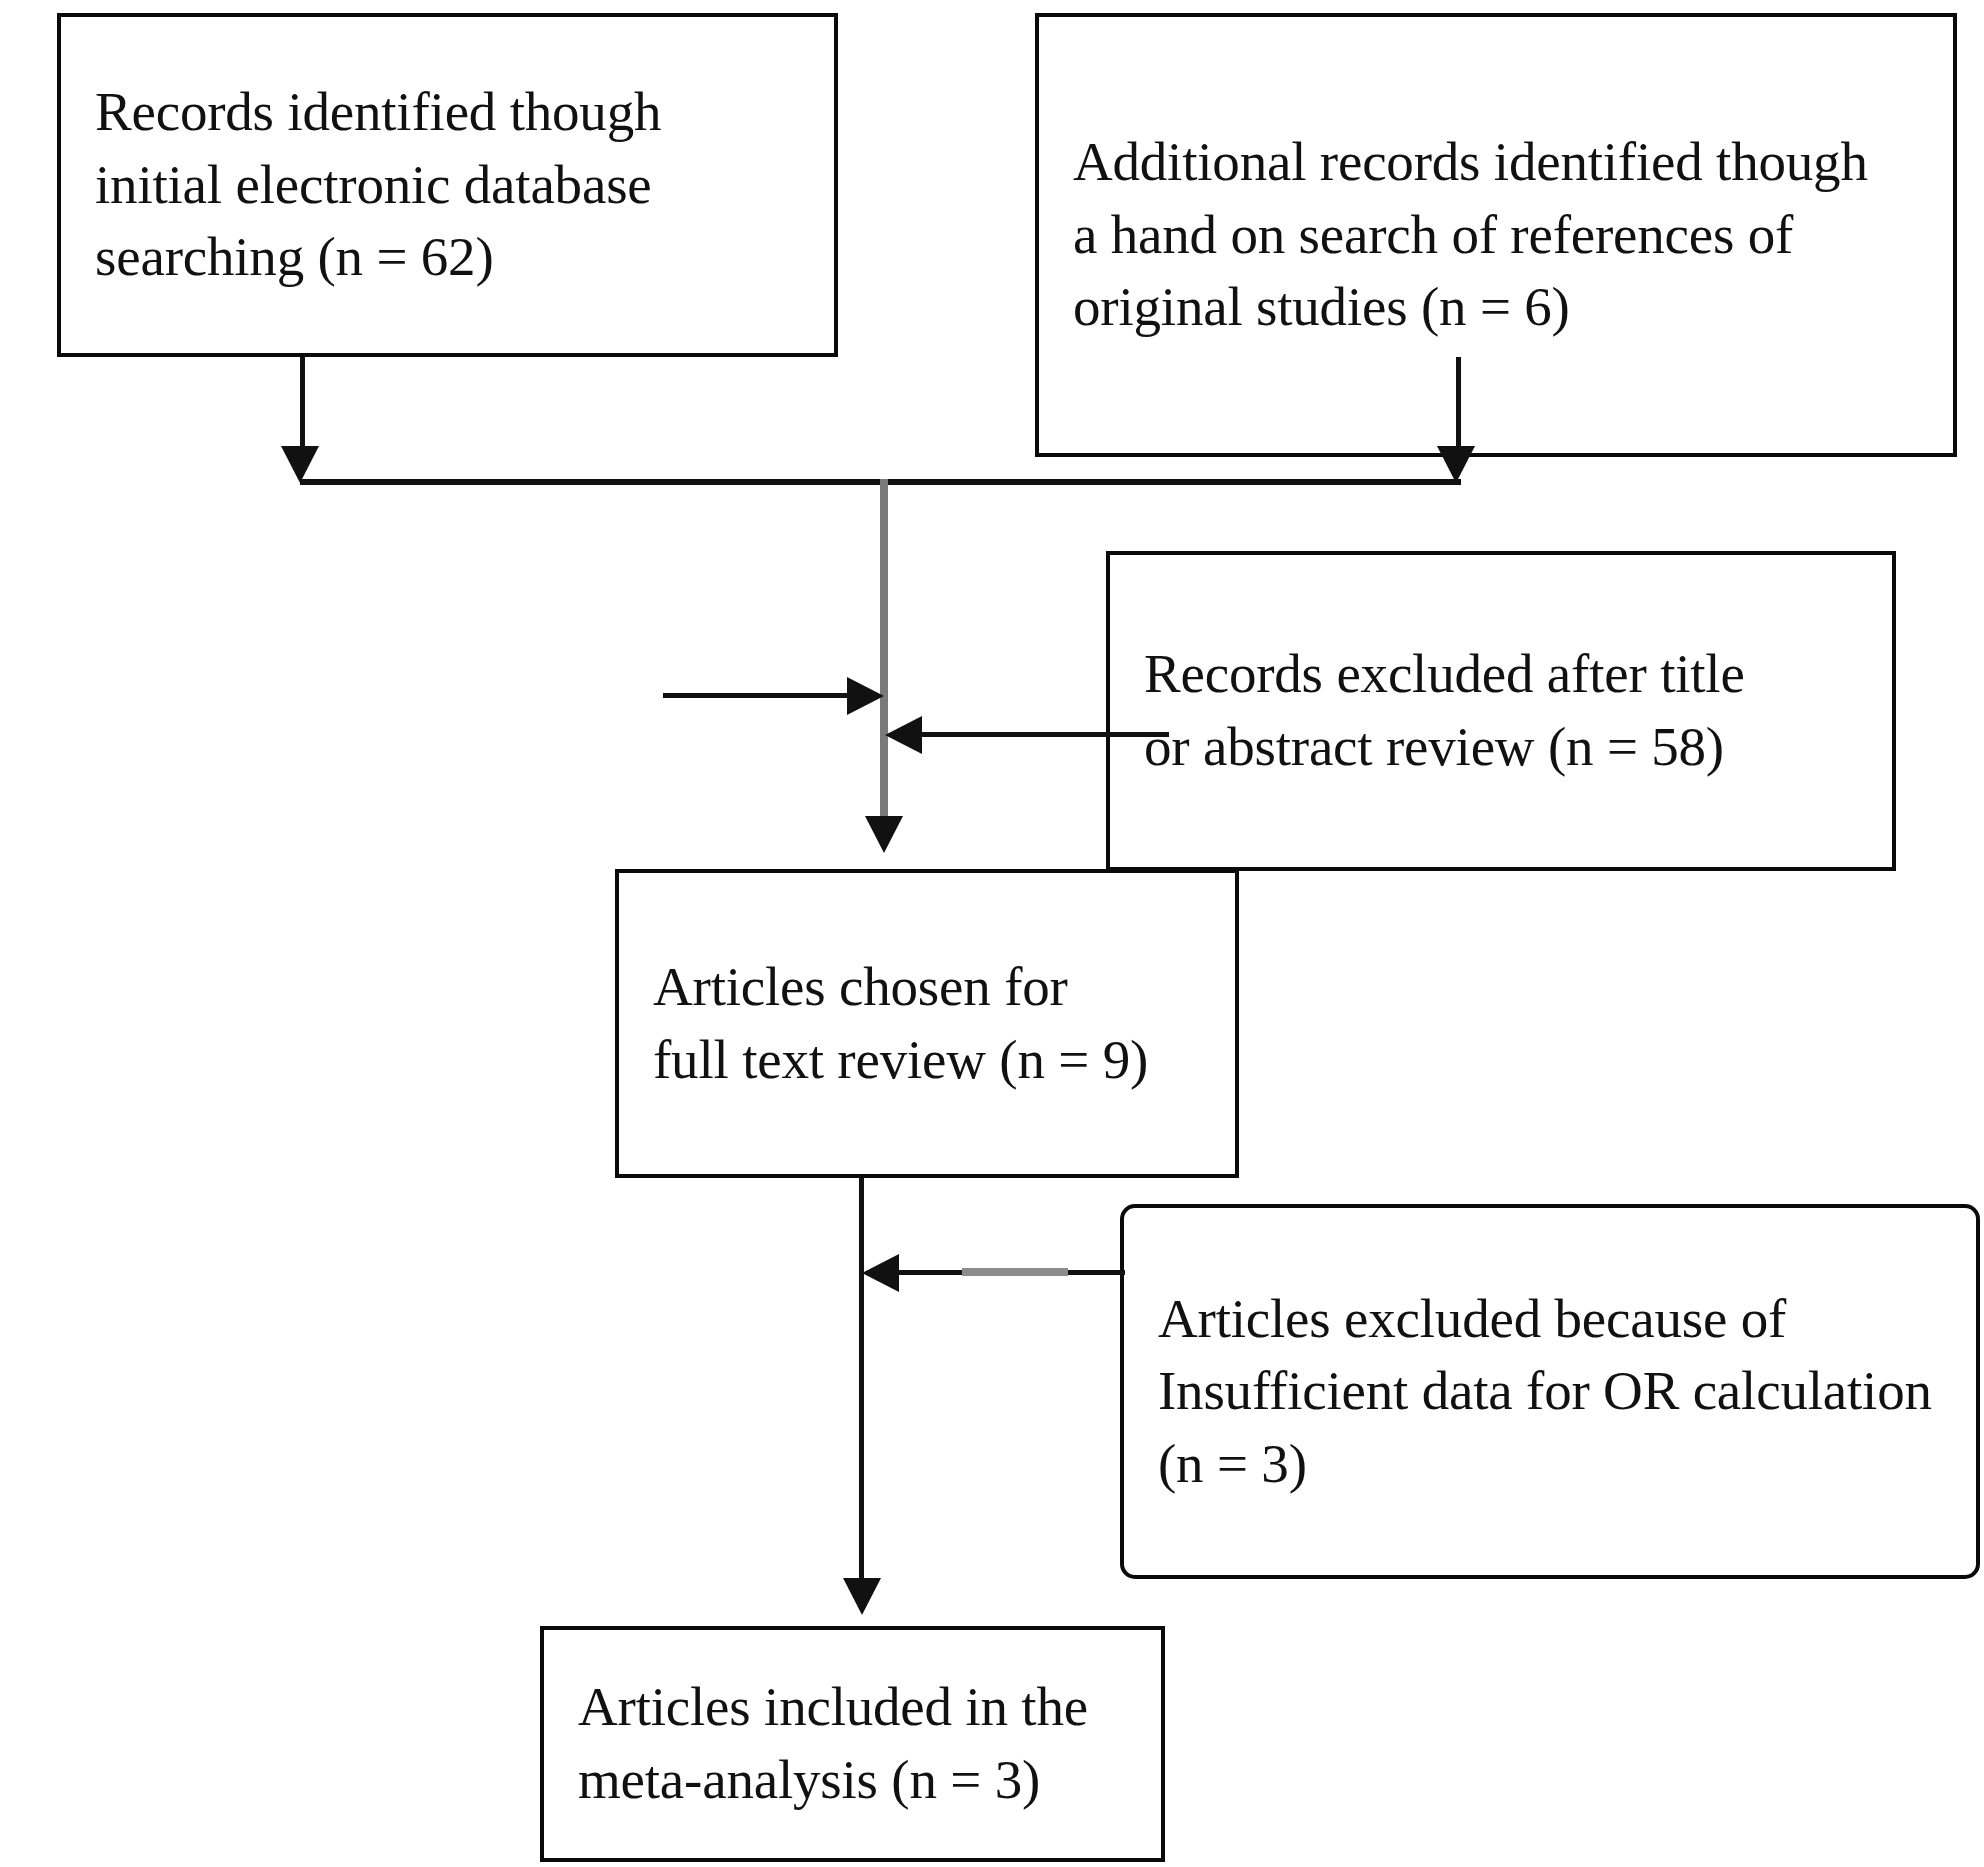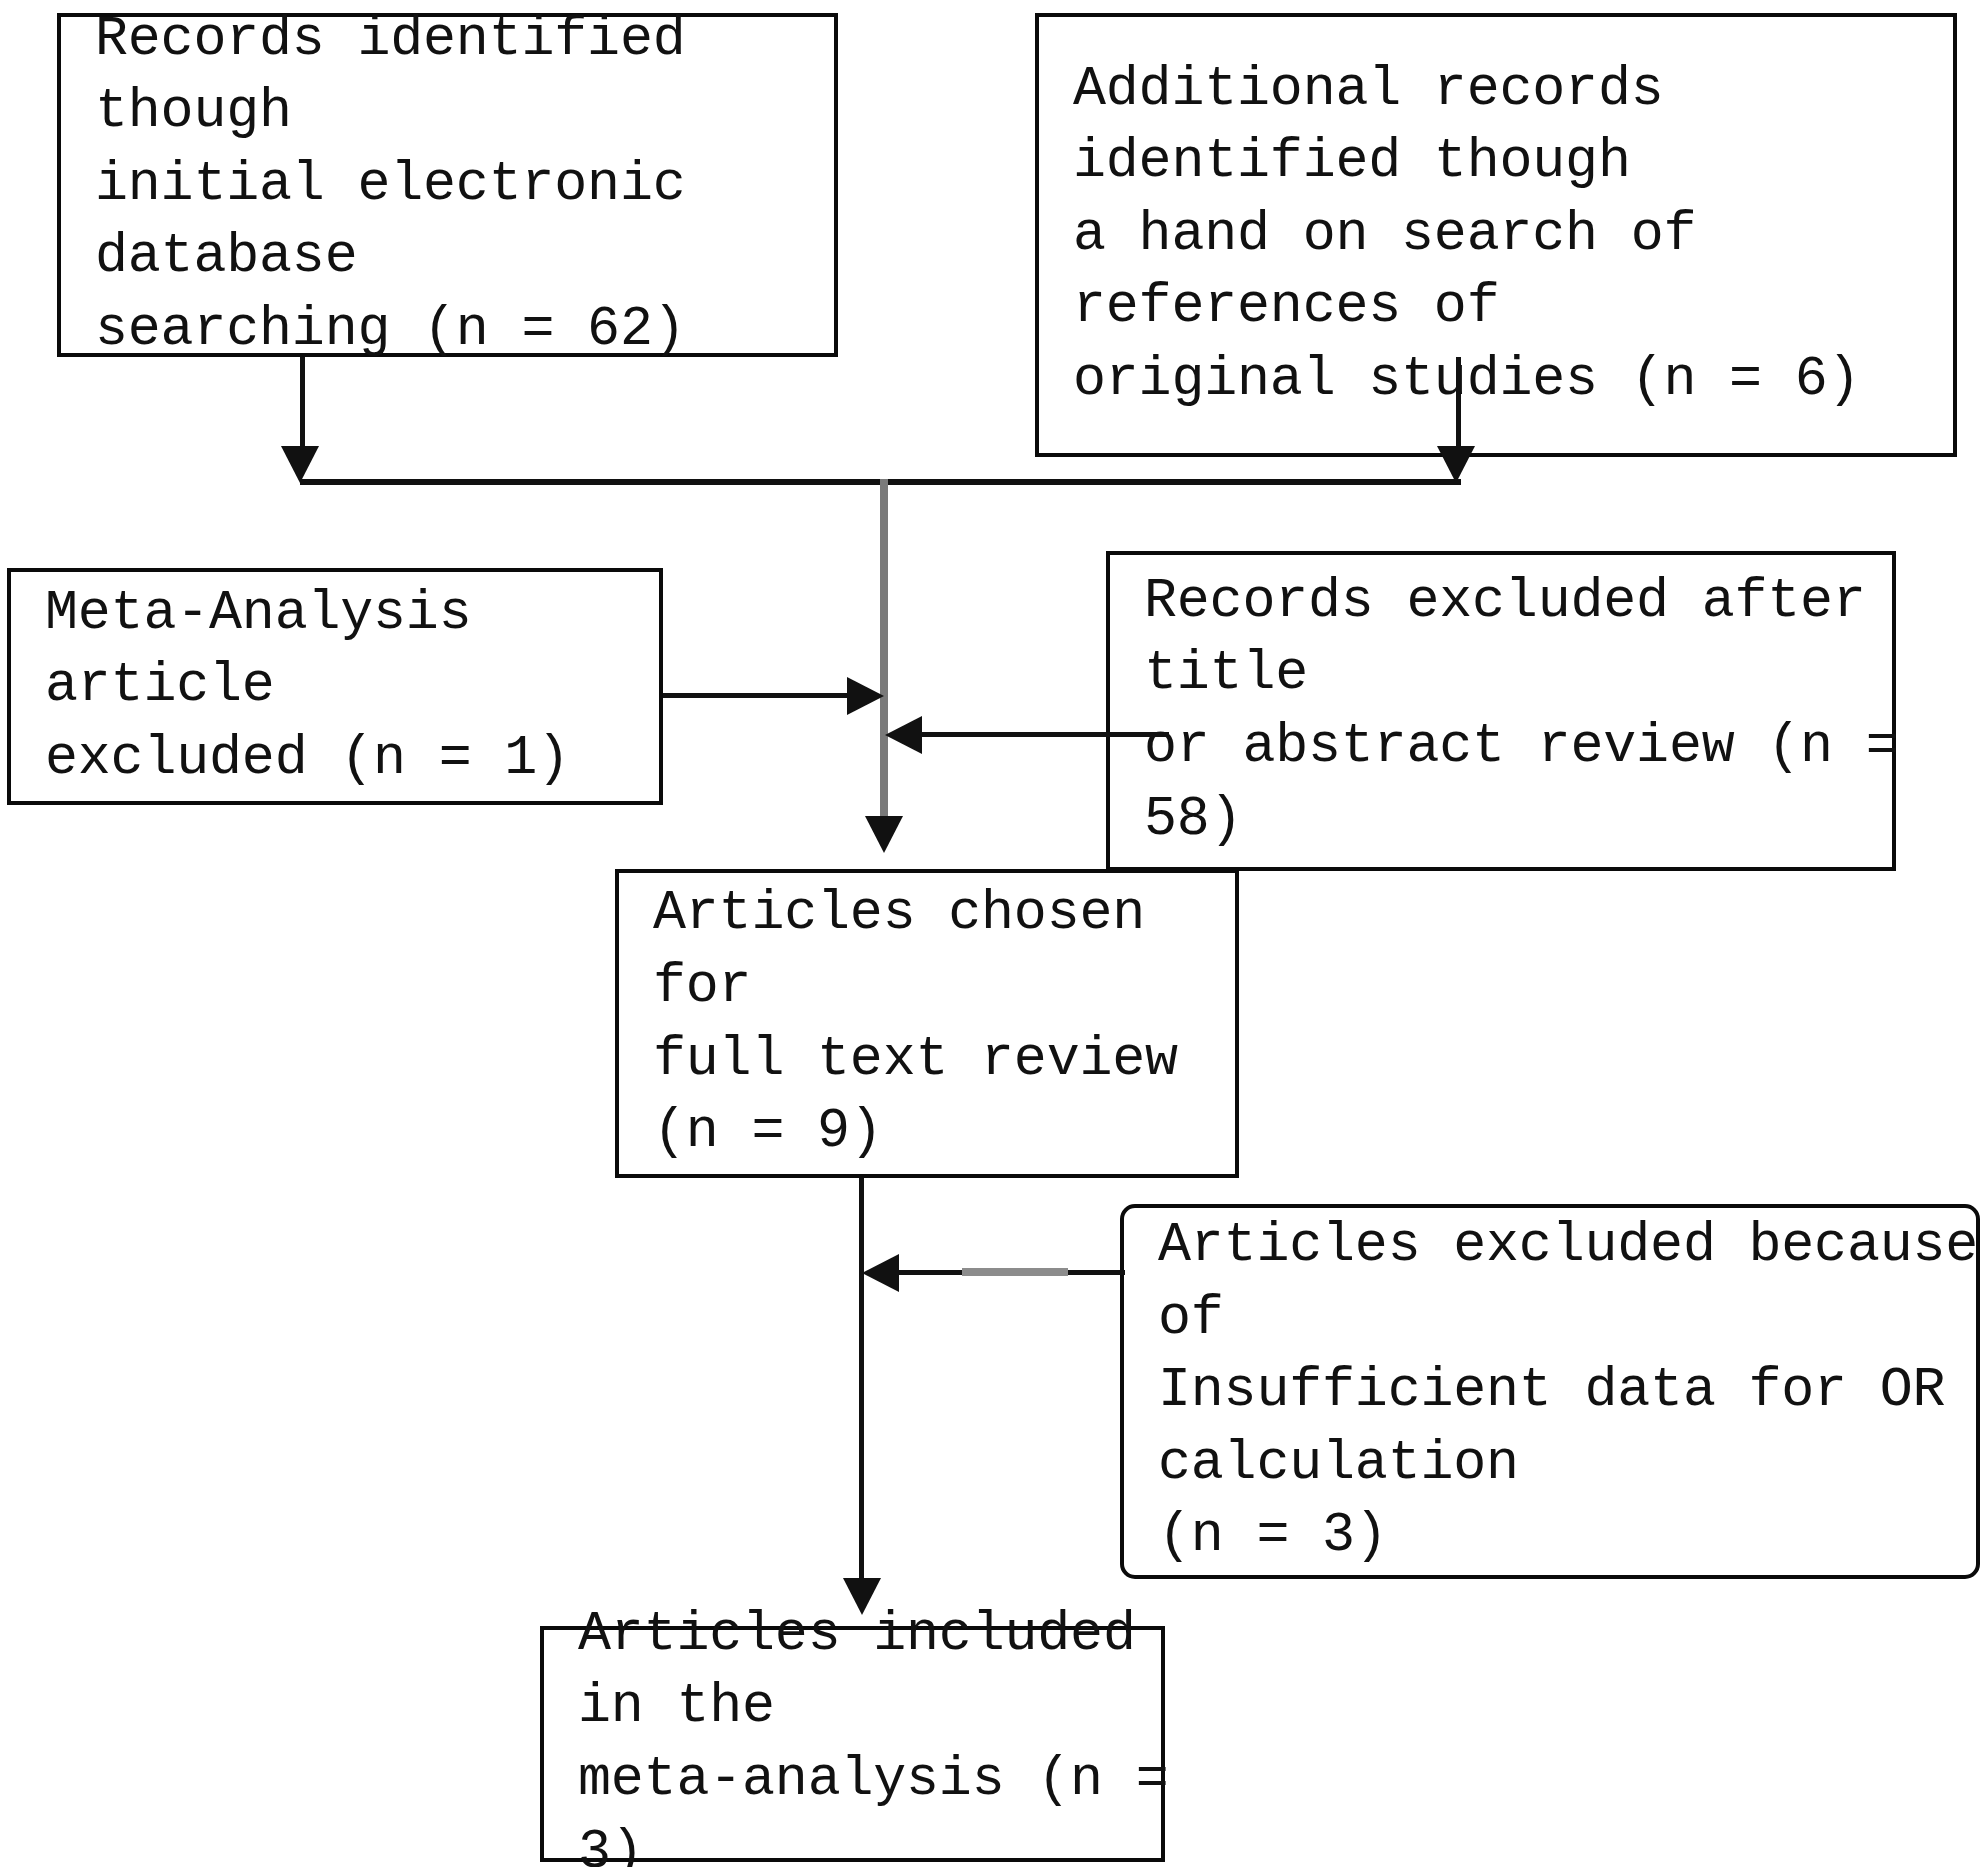--- a/index.html
+++ b/index.html
@@ -7,21 +7,21 @@
     margin: 0;
     padding: 0;
     background: #ffffff;
   }
   #stage {
     position: relative;
     width: 1984px;
     height: 1868px;
     background: #ffffff;
     overflow: hidden;
-    font-family: Liberation Mono, monospace;
+    font-family: Liberation Serif, serif;
   }
   
   .node {
     position: absolute;
     box-sizing: border-box;
     background: #ffffff;
     border: 4.4px solid #0a0a0a;
     display: flex;
     flex-direction: column;
     justify-content: center;
@@ -114,24 +114,20 @@
 initial electronic database
 searching (n = 62)</span>
   </div>
 
   <div class="node" id="node-additional-records">
     <span class="node-text">Additional records identified though
 a hand on search of references of
 original studies (n = 6)</span>
   </div>
 
-  <div class="node" id="node-meta-excluded">
-    <span class="node-text">Meta-Analysis article
-excluded (n = 1)</span>
-  </div>
 
   <div class="node" id="node-records-excluded">
     <span class="node-text">Records excluded after title
 or abstract review (n = 58)</span>
   </div>
 
   <div class="node" id="node-articles-chosen">
     <span class="node-text">Articles chosen for
 full text review (n = 9)</span>
   </div>

